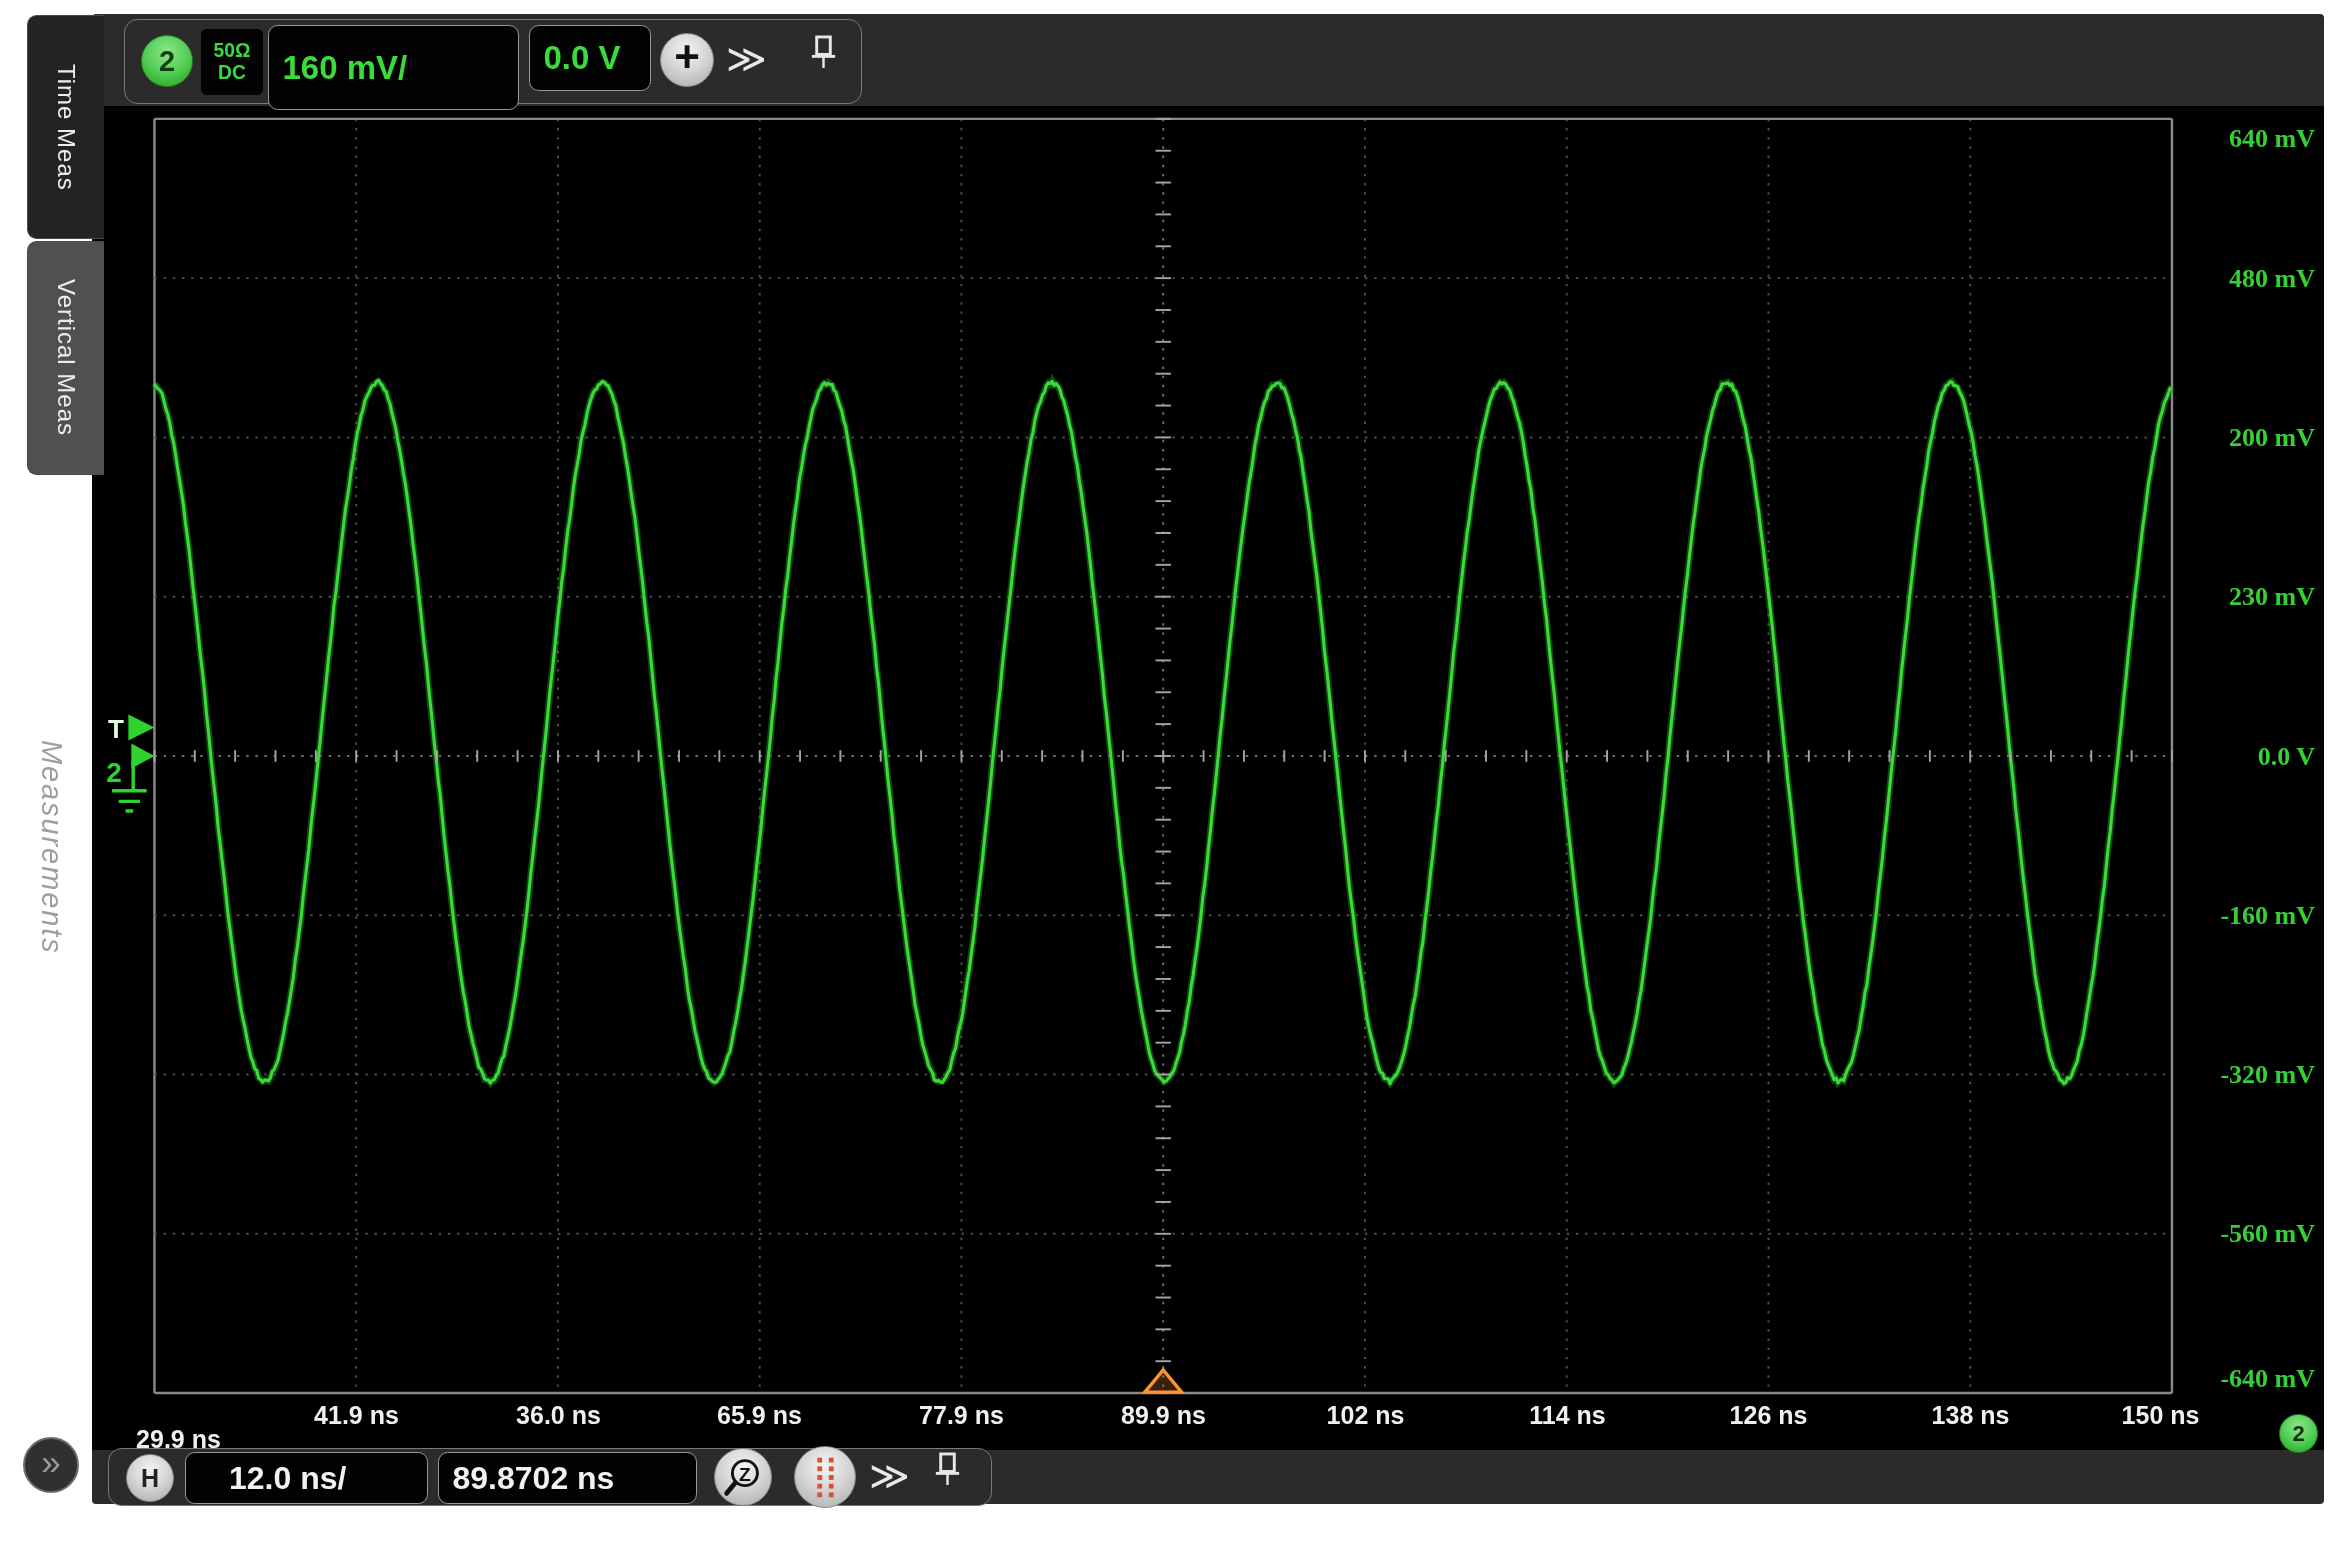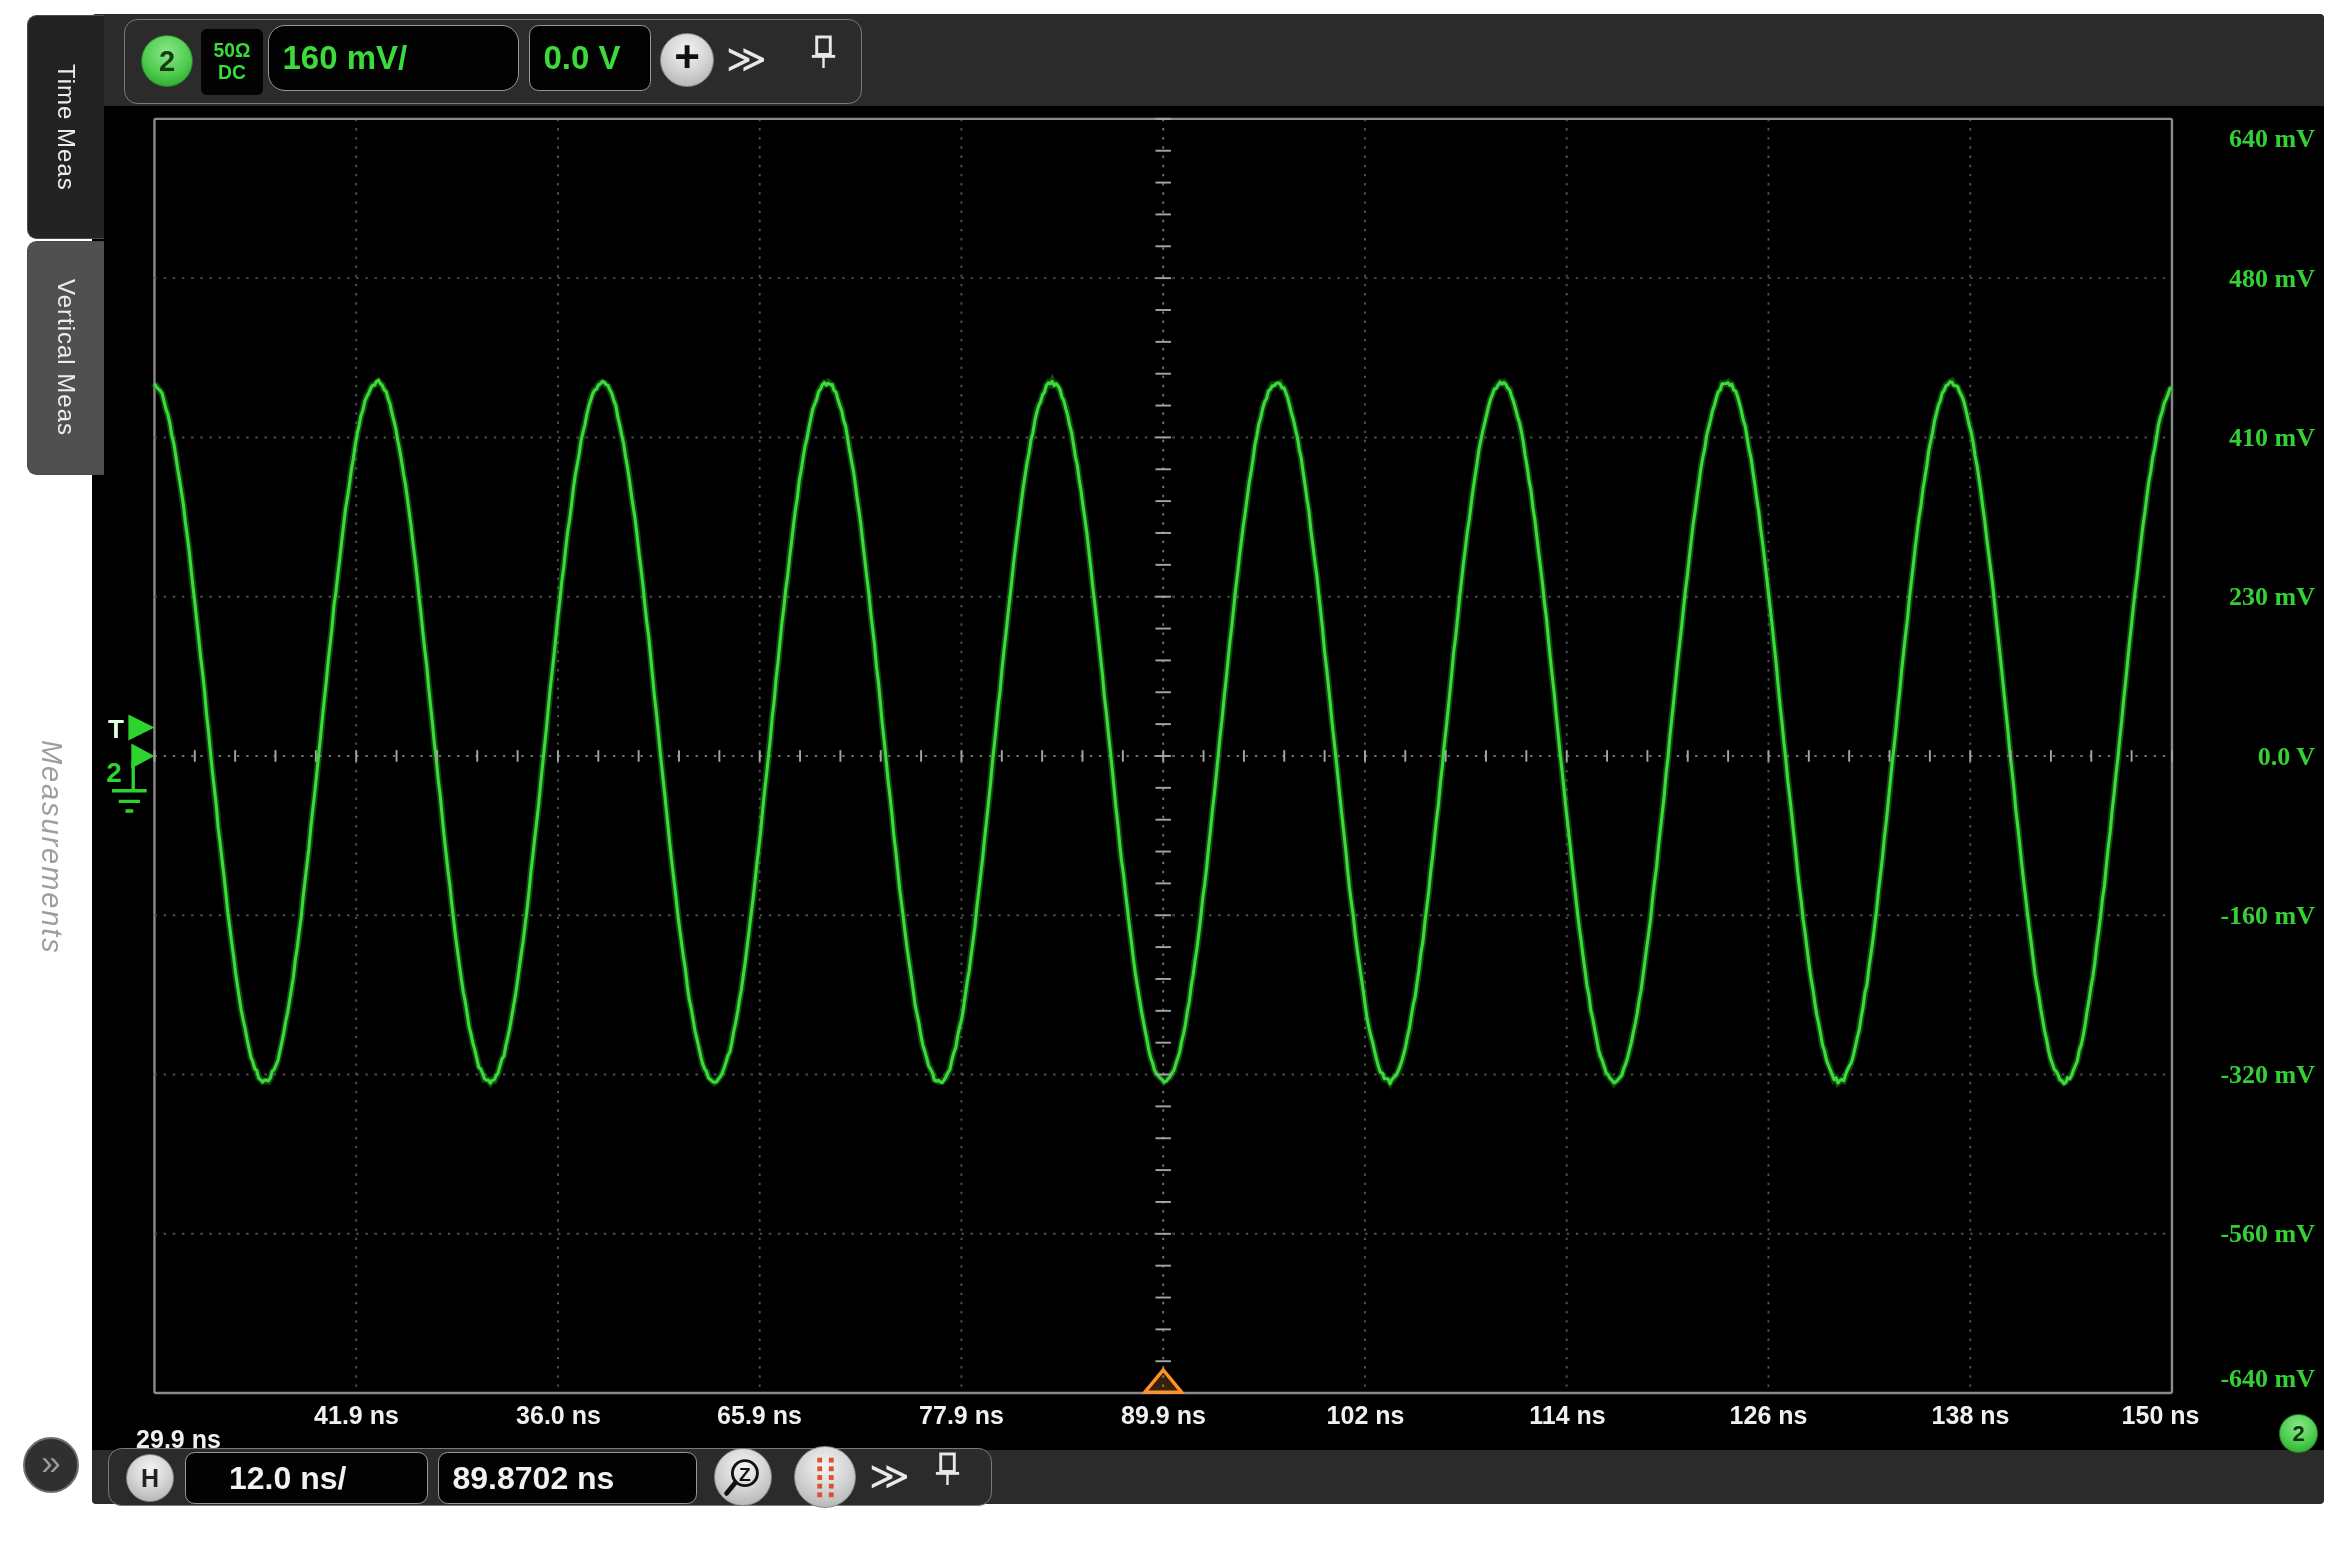--- a/index.html
+++ b/index.html
@@ -36,21 +36,21 @@
   .round-btn { border-radius:50%; display:flex; align-items:center; justify-content:center; cursor:pointer; }
   .gray-grad { background:radial-gradient(circle at 50% 32%, #f4f4f4 0%, #d6d6d6 45%, #a9a9a9 100%);
                border:1.9px solid #888; }
   .green-grad { background:radial-gradient(circle at 50% 32%, #8ae88a 0%, #4ecb4e 55%, #1f9e1f 100%);
                 border:1.9px solid #2c7f2c; }
 
   #ch-badge { left:141px; top:35px; width:52px; height:52px; color:#143c14; font-size:29px; font-weight:bold; }
   #coupling { left:201px; top:29px; width:62px; height:66px; background:#020202; border-radius:5.8px;
               color:#3bdb3b; font-size:19.3px; font-weight:bold; line-height:22px; text-align:center;
               display:flex; flex-direction:column; align-items:center; justify-content:center; cursor:pointer; }
-  #scale-field  { left:268px; top:25px; width:251px; height:66px;border-radius:17px; }
+  #scale-field  { left:268px; top:25px; width:251px; height:85px; }
   #offset-field { left:529px; top:25px; width:122px; height:66px; }
   #add-btn { left:660px; top:33px; width:54px; height:54px; color:#111; font-size:44px; font-weight:bold; padding-bottom:5.8px; }
   .chev { color:#e8e8e8; font-size:39px; cursor:pointer; line-height:1; }
   #ch-chevrons { left:726px; top:39px; }
   #ch-pin { left:807px; top:33px; cursor:pointer; }
 
   #h-badge { left:126px; top:1454px; width:48px; height:48px; color:#222; font-size:25px; font-weight:bold; }
   #timebase-field { left:185px; top:1452px; width:243px; height:52px;padding-left:43px; }
   #delay-field    { left:438px; top:1452px; width:259px; height:52px; }
   #zoom-btn { left:714px; top:1448px; width:58px; height:58px; }
@@ -128,21 +128,21 @@
   <svg width="33" height="39" viewBox="0 0 34 40">
     <rect x="10" y="4" width="14" height="18" fill="none" stroke="#e8e8e8" stroke-width="3"></rect>
     <line x1="5" y1="24" x2="29" y2="24" stroke="#e8e8e8" stroke-width="3"></line>
     <line x1="17" y1="24" x2="17" y2="36" stroke="#e8e8e8" stroke-width="2.5"></line>
   </svg>
 </div>
 
 <div id="v-labels">
     <div class="vlabel" style="top: 123px;">640 mV</div>
     <div class="vlabel" style="top: 263px; text-align: right;">480 mV</div>
-    <div class="vlabel" style="top: 422px;">410 mV</div>
+    <div class="vlabel" style="top: 422px;">200 mV</div>
     <div class="vlabel" style="top: 581px;">230 mV</div>
     <div class="vlabel" style="top: 741px;">0.0 V</div>
     <div class="vlabel" style="top: 900px;">-160 mV</div>
     <div class="vlabel" style="top: 1059px;">-320 mV</div>
     <div class="vlabel" style="top: 1218px;">-560 mV</div>
     <div class="vlabel" style="top: 1363px;">-640 mV</div>
   </div>
 <div id="t-labels">
     <div class="tlabel" style="left: 106px; margin-top: 24px;">29.9 ns</div>
     <div class="tlabel" style="left: 284px;">41.9 ns</div>

